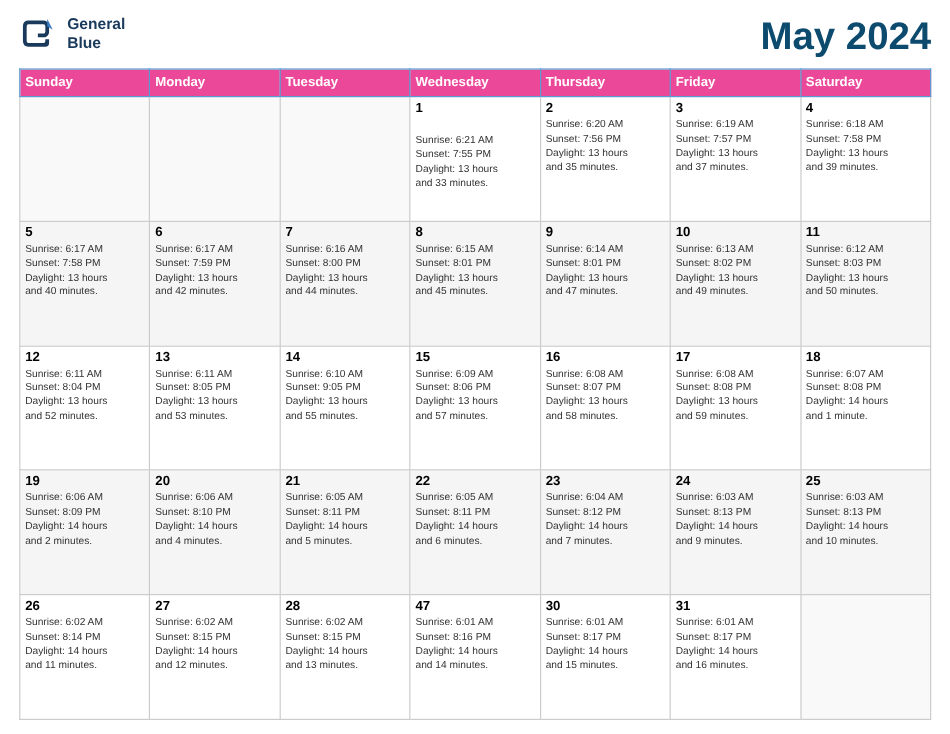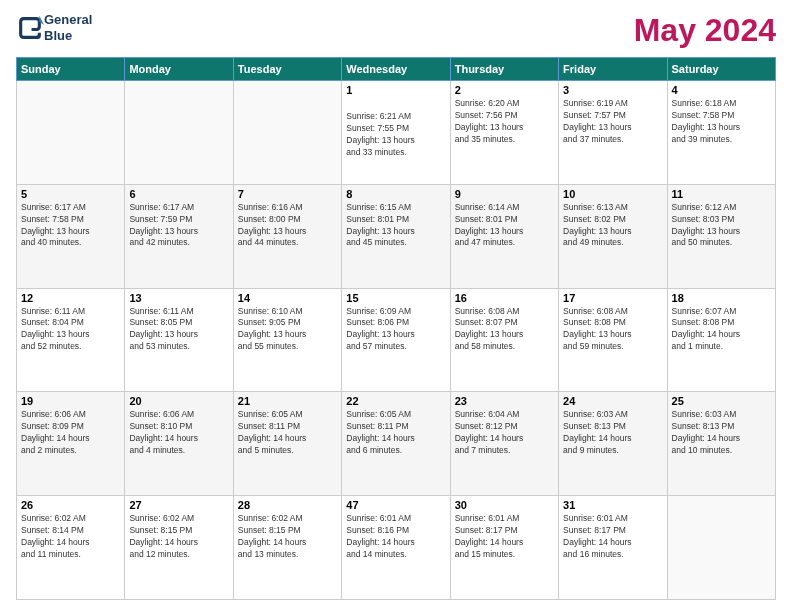--- a/index.html
+++ b/index.html
@@ -19,52 +19,52 @@
     }
     .header {
       display: flex;
       justify-content: space-between;
       align-items: flex-start;
       margin-bottom: 8px;
     }
     .logo {
       display: flex;
       align-items: center;
-      gap: 0;
+      gap: 12px;
     }
     .logo-text {
       font-size: 13px;
       font-weight: bold;
       color: #1a3a5c;
       line-height: 1.2;
     }
     .logo-icon {
       width: 28px;
       height: 28px;
     }
     .title-section {
       text-align: right;
     }
     .month-title {
       font-size: 32px;
       font-weight: bold;
-      color: #be185d;
+      color: #0c4a6e;
     }
     .location {
       font-size: 13px;
       color: #333;
     }
     .calendar {
       flex: 1;
       border-collapse: collapse;
       width: 100%;
       table-layout: fixed;
     }
     .calendar thead th {
-      background-color: #0f766e;
+      background-color: #ec4899;
       color: #fff;
       font-size: 11px;
       font-weight: bold;
       padding: 5px 4px;
       text-align: left;
       border: 1px solid #5a9ad0;
     }
     .calendar tbody td {
       border: 1px solid #ccc;
       vertical-align: top;

